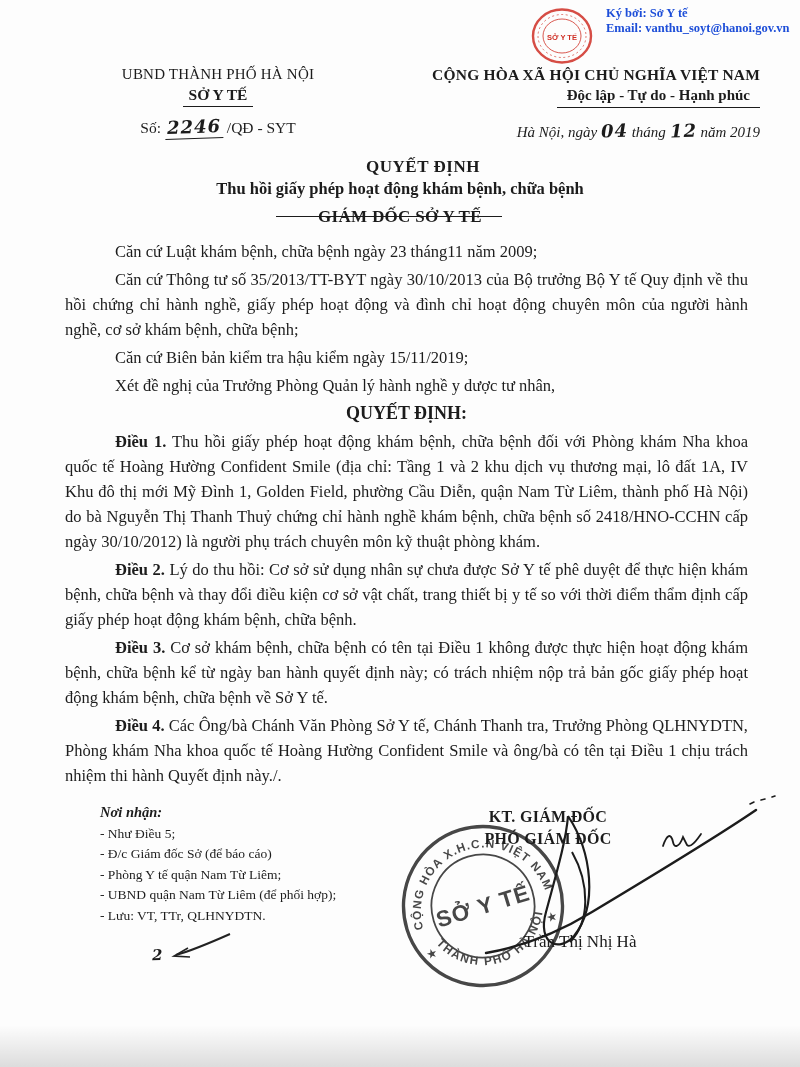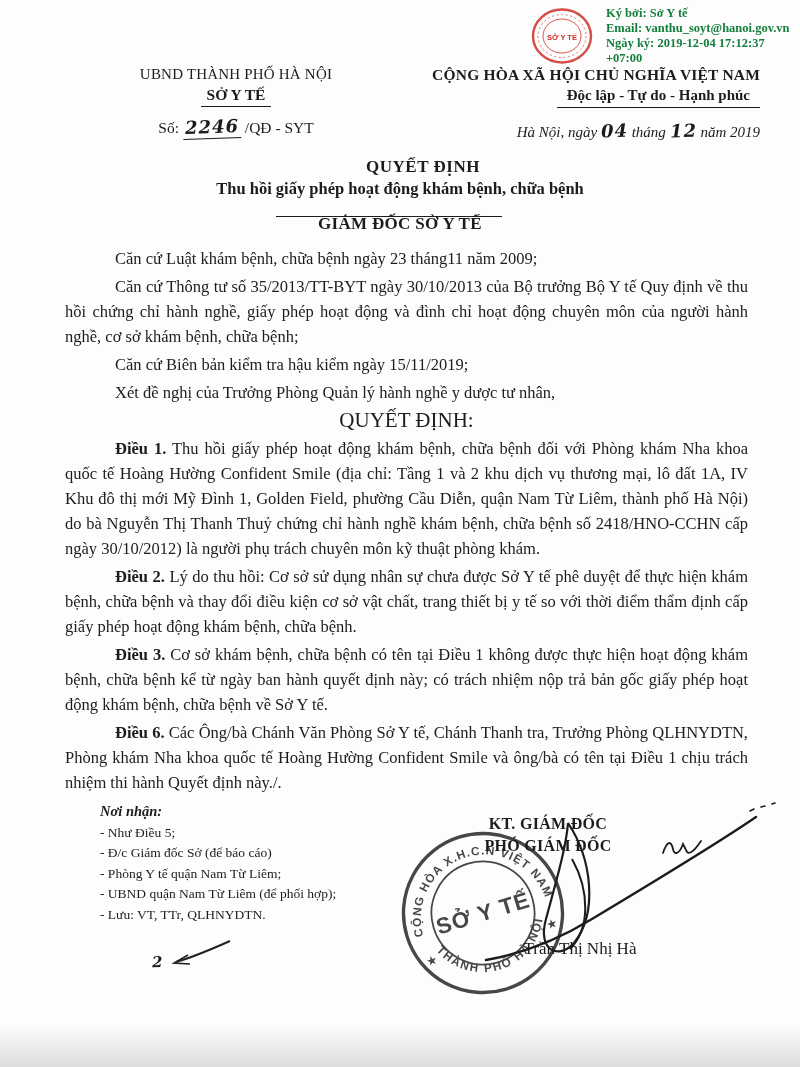--- a/index.html
+++ b/index.html
@@ -6,51 +6,51 @@
   .page{width:800px;height:1067px;position:relative;background:#fdfdfd;overflow:hidden;
         font-family:"Liberation Serif",serif;color:#1c1c1c;margin:0 auto;}
   .page::after{content:"";position:absolute;left:0;right:0;bottom:0;height:42px;
         background:linear-gradient(to bottom,rgba(0,0,0,0),rgba(0,0,0,0.13));pointer-events:none;}
 
   
   .dsig{position:absolute;top:6px;left:606px;font-size:12.5px;line-height:15px;font-weight:bold;}
   .mini-stamp{position:absolute;top:6px;left:530px;}
 
   
-  .header{display:flex;padding:66px 40px 0 58px;margin-left:18px;}
+  .header{display:flex;padding:66px 40px 0 58px;}
   .h-left{width:320px;text-align:center;}
   .h-right{flex:1;text-align:right;}
   .org-parent{font-size:15px;letter-spacing:.2px;}
   .org{font-size:15.5px;font-weight:bold;display:inline-block;border-bottom:1.6px solid #1c1c1c;
        padding:1px 6px 2px;margin-top:2px;}
   .doc-no{font-size:15.5px;margin-top:9px;}
   .nat-title{font-size:15.5px;font-weight:bold;letter-spacing:.2px;}
   .motto{font-size:15px;font-weight:bold;display:inline-block;border-bottom:1.8px solid #1c1c1c;
        padding:1px 10px 3px;margin-top:2px;}
   .dateline{font-size:15px;font-style:italic;margin-top:12px;}
   .hand{font-family:"DejaVu Serif",serif;font-style:italic;font-weight:bold;display:inline-block;
        transform:rotate(-2deg);font-size:18px;letter-spacing:1px;}
   .hand-u{border-bottom:1.4px solid #1c1c1c;padding:0 2px 1px;}
 
   
   .titleblock{text-align:center;margin-top:16px;}
   .doc-type{font-size:17px;font-weight:bold;letter-spacing:.5px;padding-left:46px;}
   .subject{font-size:16.5px;font-weight:bold;margin-top:2px;}
   .subject .u{border-bottom:1.7px solid #1c1c1c;padding-bottom:18px;}
-  .authority{font-size:17px;font-weight:bold;margin-top:15px;letter-spacing:.3px;}
+  .authority{font-size:17px;font-weight:bold;margin-top:8px;letter-spacing:.3px;}
 
   
   .body{padding:12px 52px 0 65px;font-size:16.5px;line-height:25px;text-align:justify;}
   .body p{margin:0 0 3px 0;text-indent:50px;}
-  .decision-heading{text-align:center;font-weight:normal;font-size:21px;margin:9px 0 10px;text-indent:0 !important;}
+  .decision-heading{text-align:center;font-weight:bold;font-size:18px;margin:9px 0 10px;text-indent:0 !important;}
   .art-label{font-weight:bold;}
 
   
   .footer{position:relative;height:182px;margin-top:6px;}
-  .recipients{position:absolute;left:100px;top:0;font-size:13.5px;line-height:20.5px;}
+  .recipients{position:absolute;left:100px;top:8px;font-size:13.5px;line-height:20.5px;}
   .recip-label{font-weight:bold;font-style:italic;font-size:14.5px;margin-bottom:1px;}
   .recip-arrow{position:absolute;left:160px;top:136px;}
   .hand-2{position:absolute;left:152px;top:152px;font-size:15px;}
   .sig-right{position:absolute;left:428px;top:12px;width:240px;text-align:center;}
   .sig-title{font-size:16px;font-weight:bold;letter-spacing:.3px;line-height:22px;}
   .sig-flourish{position:absolute;left:232px;top:22px;}
   .signer{position:absolute;left:490px;top:138px;width:180px;text-align:center;
           font-size:17px;font-weight:normal;}
   .round-stamp{position:absolute;left:399px;top:28px;transform:rotate(-17deg);opacity:.88;}
   .sign-svg{position:absolute;left:420px;top:0;}
@@ -59,24 +59,23 @@
 <body>
 
 <div class="page">
 
   <svg class="mini-stamp" width="64" height="60" viewBox="0 0 64 60">
     <ellipse cx="32" cy="30" rx="29" ry="26.5" fill="none" stroke="#cf2e24" stroke-width="2.4" opacity=".85"></ellipse>
     <ellipse cx="32" cy="30" rx="19" ry="17" fill="none" stroke="#cf2e24" stroke-width="1" opacity=".8"></ellipse>
     <ellipse cx="32" cy="30" rx="24" ry="21.5" fill="none" stroke="#cf2e24" stroke-width="1" stroke-dasharray="2 2.6" opacity=".65"></ellipse>
     <text x="32" y="33.5" text-anchor="middle" font-family="Liberation Sans, sans-serif" font-size="7.5" font-weight="bold" fill="#cf2e24">SỞ Y TẾ</text>
   </svg>
-  <div class="dsig" style="color:#15803d">
+  <div class="dsig" style="color:#1d4ed8">
     <div>Ký bởi: Sở Y tế</div>
     <div>Email: vanthu_soyt@hanoi.gov.vn</div>
-    <div>Ngày ký: 2019-12-04 17:12:37 +07:00</div>
   </div>
 
   <div class="header">
     <div class="h-left">
       <div class="org-parent">UBND THÀNH PHỐ HÀ NỘI</div>
       <div><span class="org">SỞ Y TẾ</span></div>
       <div class="doc-no">
         <span>Số:</span>
         <span class="hand hand-u">2246</span>
         <span>/QĐ - SYT</span>
@@ -107,21 +106,21 @@
     <p>Căn cứ Luật khám bệnh, chữa bệnh ngày 23 tháng11 năm 2009;</p>
     <p>Căn cứ Thông tư số 35/2013/TT-BYT ngày 30/10/2013 của Bộ trưởng Bộ Y tế Quy định về thu hồi chứng chỉ hành nghề, giấy phép hoạt động và đình chỉ hoạt động chuyên môn của người hành nghề, cơ sở khám bệnh, chữa bệnh;</p>
     <p>Căn cứ Biên bản kiểm tra hậu kiểm ngày 15/11/2019;</p>
     <p>Xét đề nghị của Trưởng Phòng Quản lý hành nghề y dược tư nhân,</p>
 
     <p class="decision-heading">QUYẾT ĐỊNH:</p>
 
     <p><span class="art-label">Điều 1.</span><span> Thu hồi giấy phép hoạt động khám bệnh, chữa bệnh đối với Phòng khám Nha khoa quốc tế Hoàng Hường Confident Smile (địa chỉ: Tầng 1 và 2 khu dịch vụ thương mại, lô đất 1A, IV Khu đô thị mới Mỹ Đình 1, Golden Field, phường Cầu Diễn, quận Nam Từ Liêm, thành phố Hà Nội) do bà Nguyễn Thị Thanh Thuỷ chứng chỉ hành nghề khám bệnh, chữa bệnh số 2418/HNO-CCHN cấp ngày 30/10/2012) là người phụ trách chuyên môn kỹ thuật phòng khám.</span></p>
     <p><span class="art-label">Điều 2.</span><span> Lý do thu hồi: Cơ sở sử dụng nhân sự chưa được Sở Y tế phê duyệt để thực hiện khám bệnh, chữa bệnh và thay đổi điều kiện cơ sở vật chất, trang thiết bị y tế so với thời điểm thẩm định cấp giấy phép hoạt động khám bệnh, chữa bệnh.</span></p>
     <p><span class="art-label">Điều 3.</span><span> Cơ sở khám bệnh, chữa bệnh có tên tại Điều 1 không được thực hiện hoạt động khám bệnh, chữa bệnh kể từ ngày ban hành quyết định này; có trách nhiệm nộp trả bản gốc giấy phép hoạt động khám bệnh, chữa bệnh về Sở Y tế.</span></p>
-    <p><span class="art-label">Điều 6.</span><span> Các Ông/bà Chánh Văn Phòng Sở Y tế, Chánh Thanh tra, Trưởng Phòng QLHNYDTN, Phòng khám Nha khoa quốc tế Hoàng Hường Confident Smile và ông/bà có tên tại Điều 1 chịu trách nhiệm thi hành Quyết định này./.</span></p>
+    <p><span class="art-label">Điều 4.</span><span> Các Ông/bà Chánh Văn Phòng Sở Y tế, Chánh Thanh tra, Trưởng Phòng QLHNYDTN, Phòng khám Nha khoa quốc tế Hoàng Hường Confident Smile và ông/bà có tên tại Điều 1 chịu trách nhiệm thi hành Quyết định này./.</span></p>
   </div>
 
   <div class="footer">
 
     <div class="recipients">
       <div class="recip-label">Nơi nhận:</div>
       <div>- Như Điều 5;</div>
       <div>- Đ/c Giám đốc Sở (để báo cáo)</div>
       <div>- Phòng Y tế quận Nam Từ Liêm;</div>
       <div>- UBND quận Nam Từ Liêm (để phối hợp);</div>

